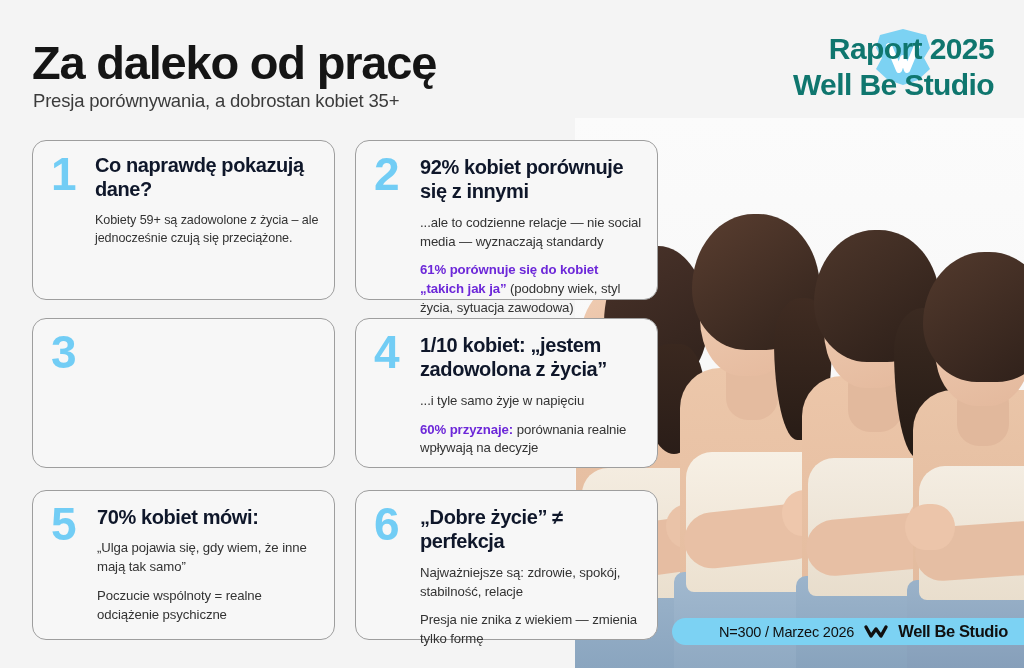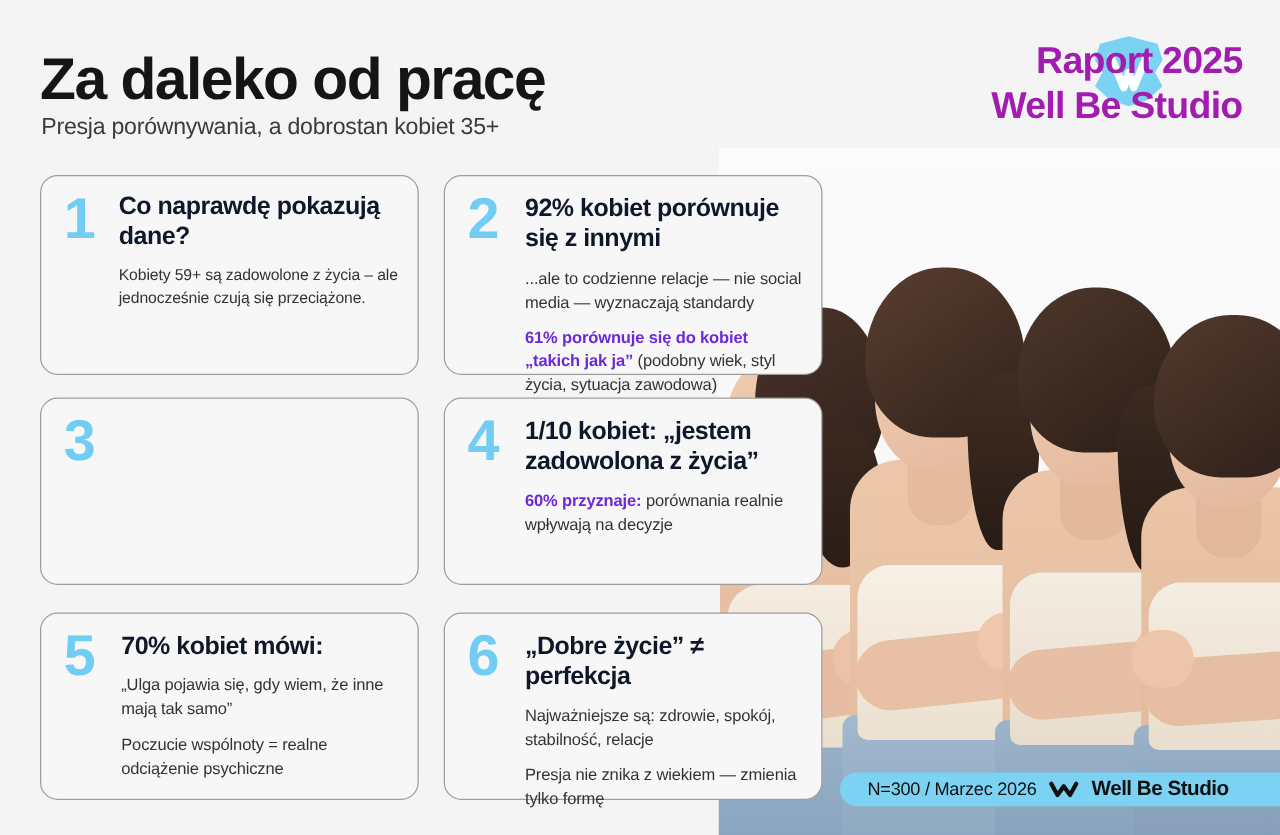--- a/index.html
+++ b/index.html
@@ -38,21 +38,21 @@
   }
   .subtitle{
     position:absolute;left:33px;top:90px;
     font-size:18.5px;color:#3b3b3b;letter-spacing:-0.2px;
   }
 
   
   .brand{position:absolute;right:30px;top:30px;width:210px;height:78px;}
   .brand-badge{position:absolute;left:88px;top:-2px;width:62px;height:58px;}
   .brand-l1,.brand-l2{
-    position:absolute;right:0;font-weight:bold;color:#a21caf;
+    position:absolute;right:0;font-weight:bold;color:#0f766e;
     letter-spacing:-0.6px;white-space:nowrap;
   }
   .brand-l1{top:2px;font-size:30px;}
   .brand-l2{top:38px;font-size:30px;}
 
   
   .card{
     position:absolute;
     background:#f7f7f7;
     border:1px solid #9e9e9e;
@@ -81,21 +81,21 @@
   .card1 .card-body{left:62px;top:12px;}
   .card1 .c-p{font-size:12.6px;}
 
   
   .footer-pill{
     position:absolute;left:672px;top:618px;height:27px;right:0;
     background:#7cd2f3;border-radius:14px 0 0 14px;
     display:flex;align-items:center;gap:9px;
     padding:0 12px 0 22px;box-sizing:border-box;
   }
-  .footer-n{font-size:14.5px;color:#101010;letter-spacing:-0.2px;white-space:nowrap;}
+  .footer-n{font-size:14.5px;color:#101010;letter-spacing:-0.2px;white-space:nowrap;margin-left:25px;}
   .footer-mark{width:26px;height:15px;flex:0 0 auto;}
   .footer-brand{font-size:16.5px;font-weight:bold;color:#101010;letter-spacing:-0.4px;white-space:nowrap;}
 </style>
 </head>
 <body>
 
 <div class="page">
 
   <div class="photo">
     <div class="photo-bg"></div>
@@ -180,20 +180,21 @@
   </div>
 
   <div class="card" style="left:32px;top:318px;width:303px;height:150px;">
     <div class="num">3</div>
   </div>
 
   <div class="card" style="left:355px;top:318px;width:303px;height:150px;">
     <div class="num">4</div>
     <div class="card-body">
       <div class="c-head">1/10 kobiet: „jestem zadowolona z życia”</div>
+      <p class="c-p">...i tyle samo żyje w napięciu</p>
       <p class="c-p"><b>60% przyznaje:</b><span> porównania realnie wpływają na decyzje</span></p>
     </div>
   </div>
 
   <div class="card" style="left:32px;top:490px;width:303px;height:150px;">
     <div class="num">5</div>
     <div class="card-body">
       <div class="c-head">70% kobiet mówi:</div>
       <p class="c-p">„Ulga pojawia się, gdy wiem, że inne mają tak samo”</p>
       <p class="c-p">Poczucie wspólnoty = realne odciążenie psychiczne</p>

